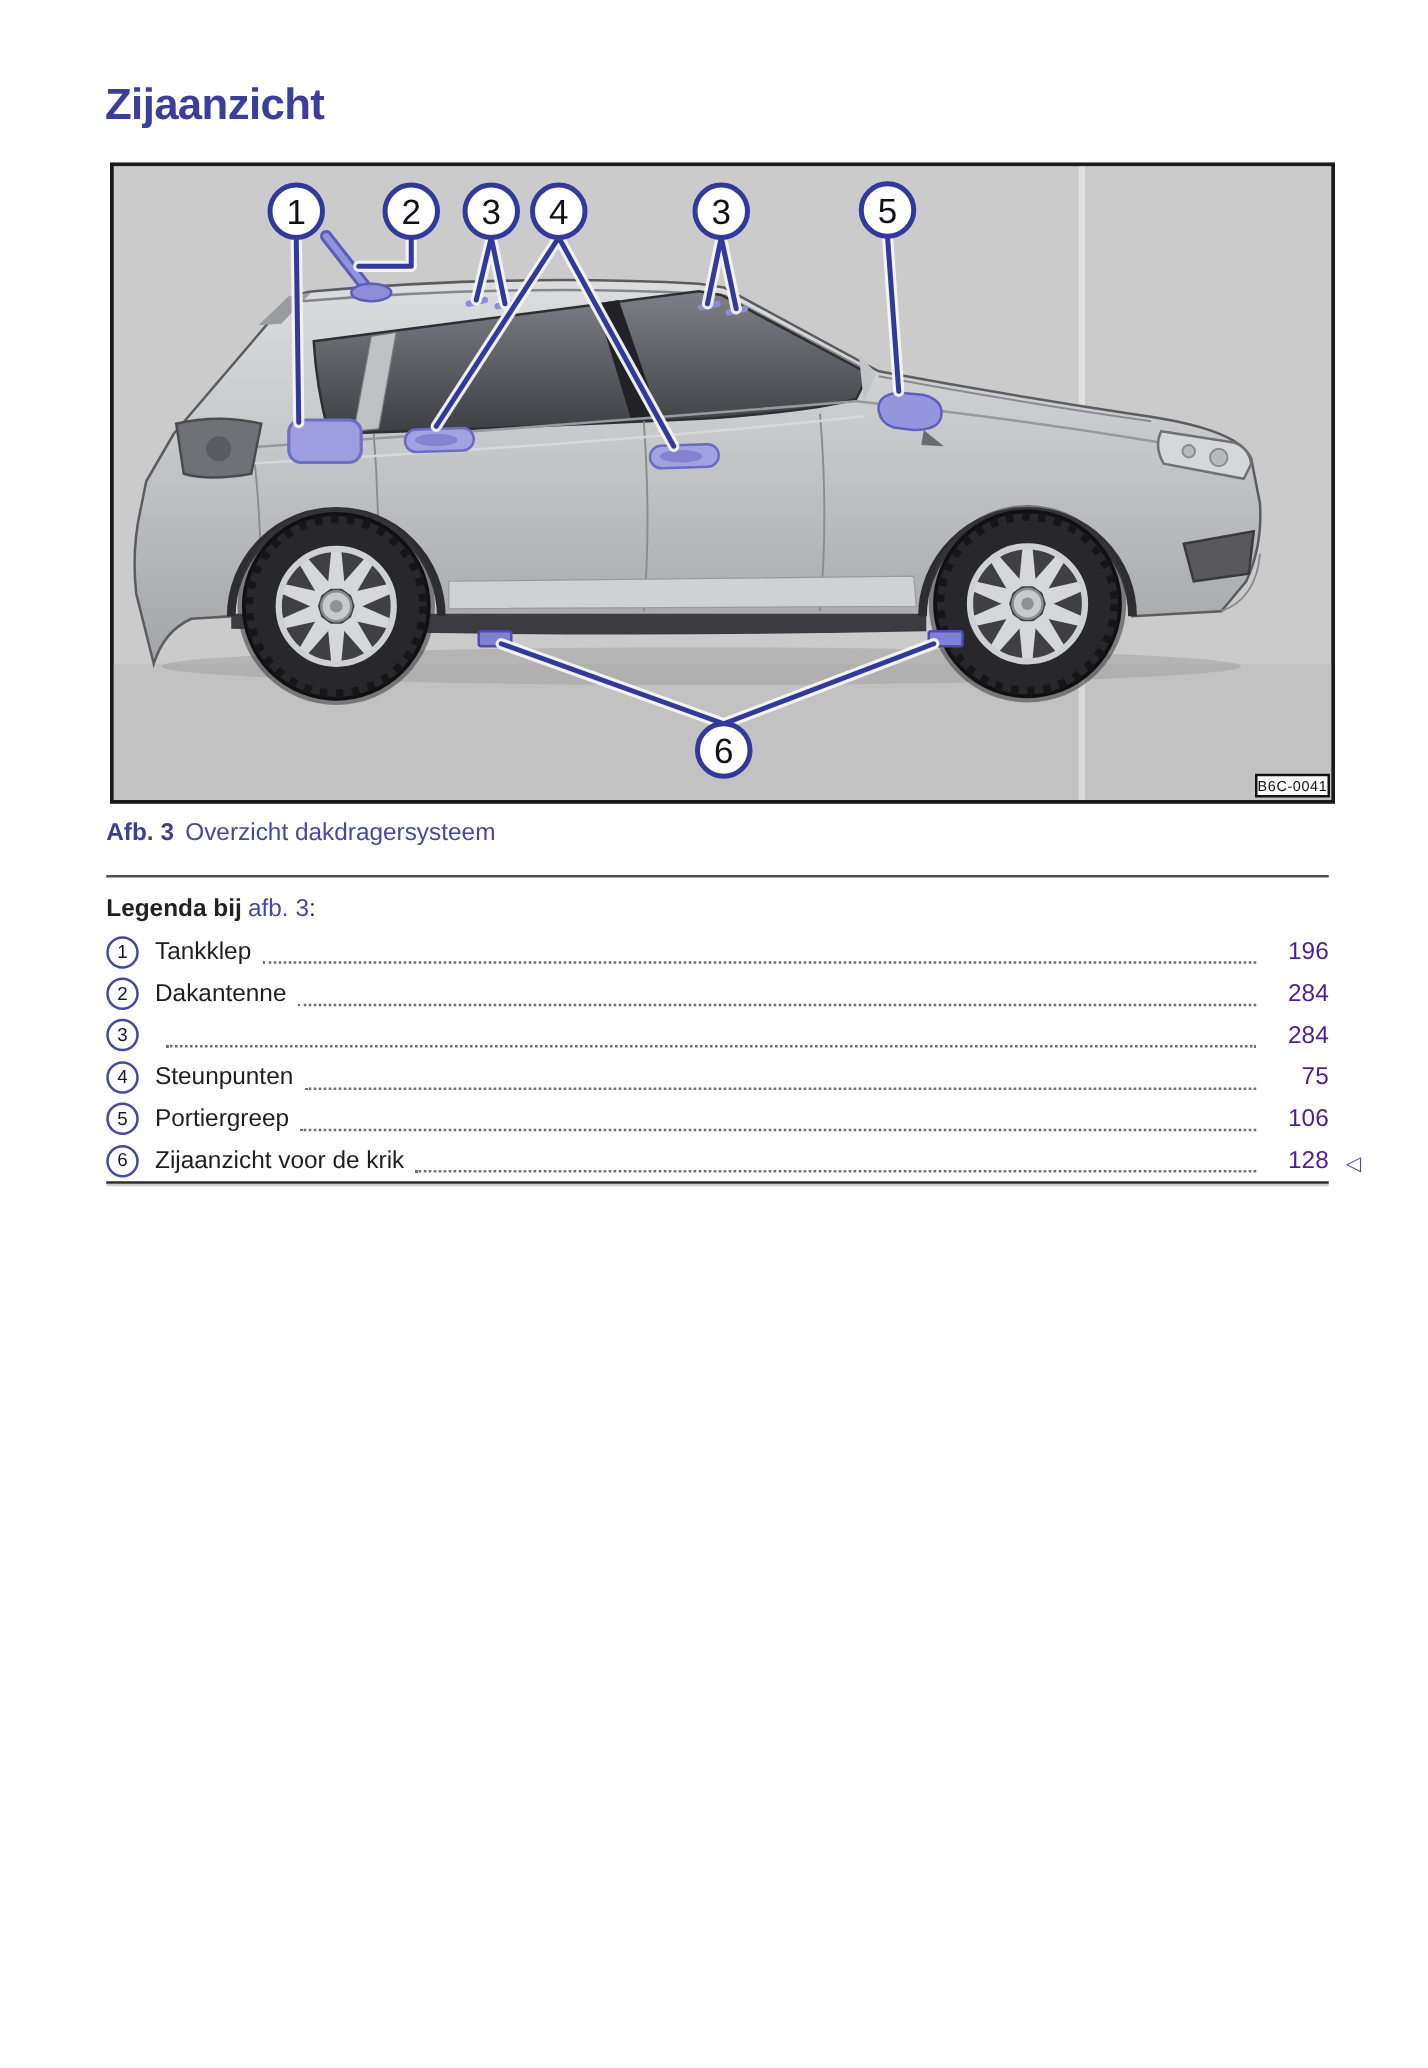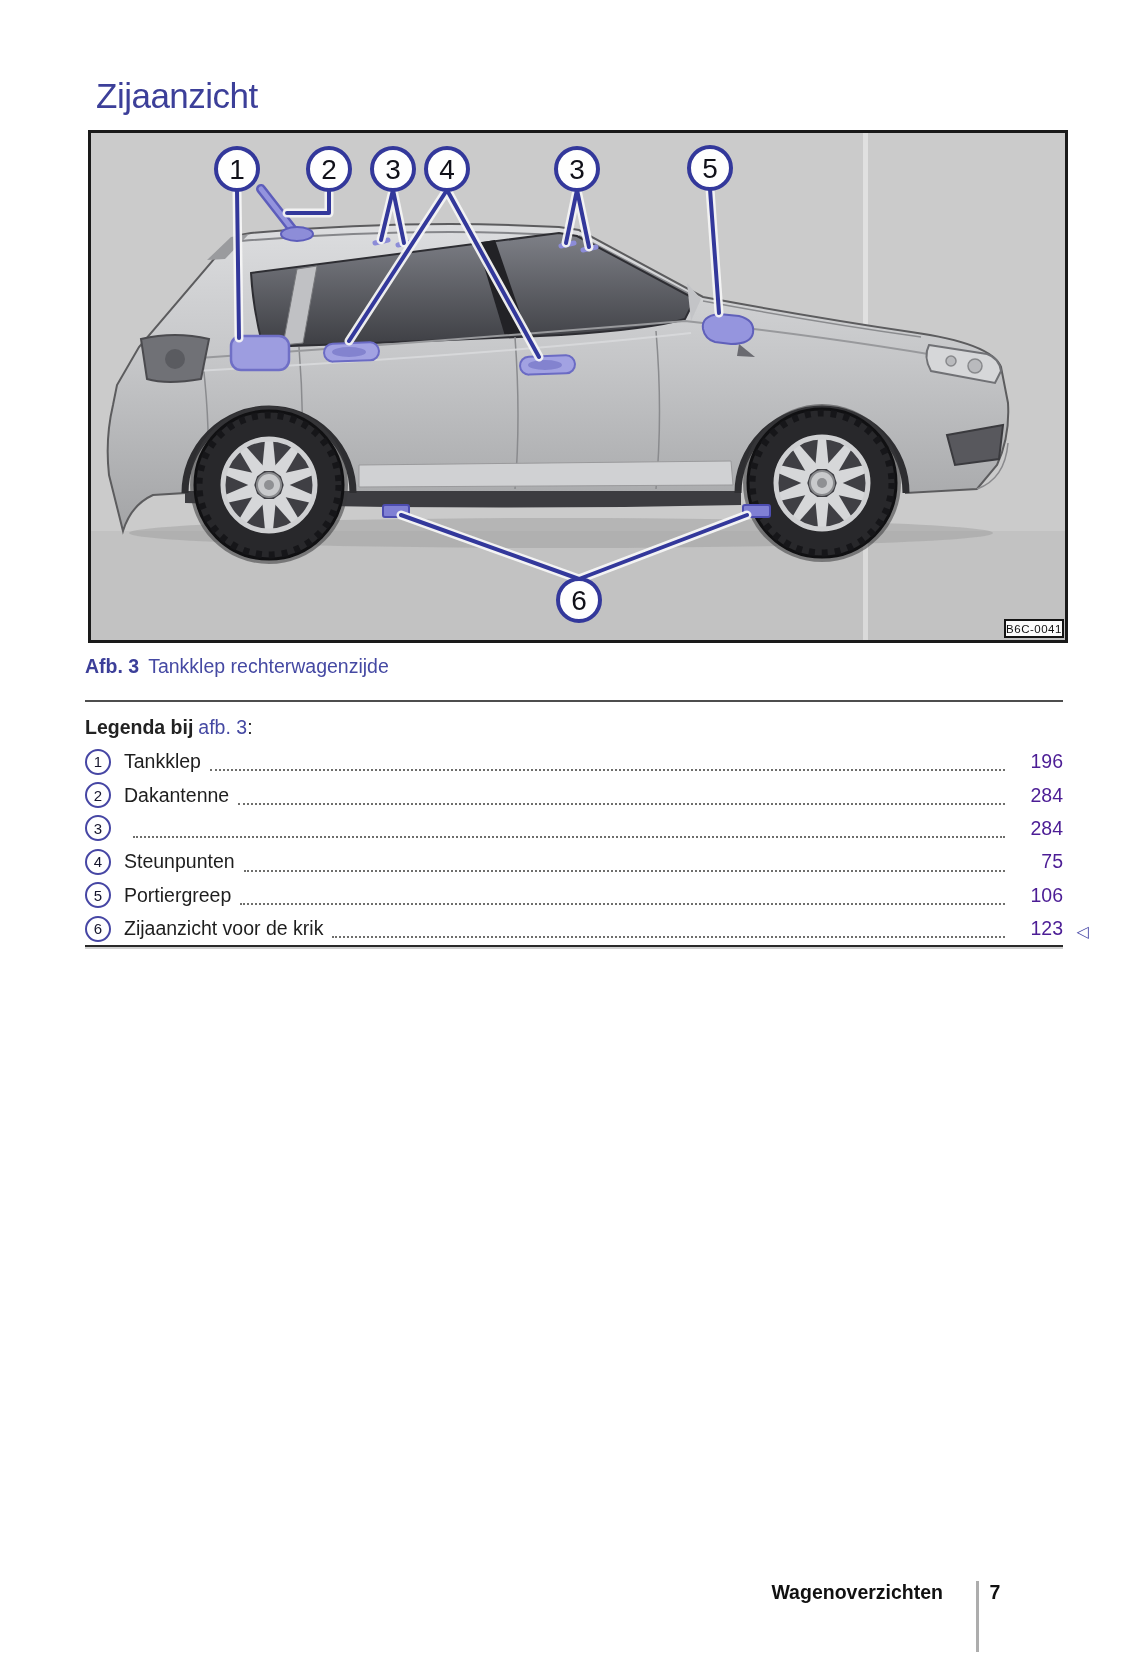--- a/index.html
+++ b/index.html
@@ -1,21 +1,21 @@
 <!DOCTYPE html>
 <html><head>
 <meta charset="utf-8">
 <style>
   html,body{margin:0;padding:0;background:#ffffff;}
   body{width:1142px;height:1654px;position:relative;overflow:hidden;
        font-family:"Liberation Sans","DejaVu Sans",sans-serif;color:#222;}
   .page{position:absolute;inset:0;background:#fff;}
 
   
-  .title{position:absolute;left:84px;top:64px;margin:12px;font-size:35px;font-weight:400;
+  .title{position:absolute;left:84px;top:64px;margin:0;font-size:35px;font-weight:700;
          letter-spacing:-0.5px;color:#3c3f99;}
 
   
   .fig{position:absolute;left:88px;top:130px;width:980px;height:513px;margin:0;
        box-sizing:border-box;border:3px solid #1a1a1a;background:#cbcbcb;}
   .fig svg{display:block;width:974px;height:507px;}
 
   
   .caption{position:absolute;left:85px;top:655px;margin:0;font-size:19.5px;color:#4549a3;}
   .caption .cap-label{font-weight:700;color:#3c3f99;margin-right:9px;}
@@ -212,21 +212,21 @@
       </g>
 
       <g>
         <rect x="914" y="487" width="58" height="17" fill="#fcfcfc" stroke="#141414" stroke-width="2"></rect>
         <text class="code" x="943" y="500" text-anchor="middle">B6C-0041</text>
       </g>
     </svg>
   </figure>
 
   <p class="caption">
-    <span class="cap-label">Afb. 3</span><span class="cap-text">Tankklep rechterwagenzijde</span>
+    <span class="cap-label">Afb. 3</span><span class="cap-text">Overzicht dakdragersysteem</span>
   </p>
 
   <div class="rule rule-top"></div>
 
   <p class="legend-heading">
     <span class="pre">Legenda bij</span><span class="xref">afb. 3</span><span>:</span>
   </p>
 
   <ul class="legend">
     <li>
@@ -255,26 +255,21 @@
     <li>
       <span class="lnum">5</span>
       <span class="llabel">Portiergreep</span>
       <span class="dots"></span>
       <span class="lpage">106</span>
     </li>
     <li>
       <span class="lnum">6</span>
       <span class="llabel">Zijaanzicht voor de krik</span>
       <span class="dots"></span>
-      <span class="lpage">123</span>
+      <span class="lpage">128</span>
       <span class="end-arrow">◁</span>
     </li>
   </ul>
 
   <div class="rule rule-bottom"></div>
 
-  <div class="footer">
-    <span class="footer-section">Wagenoverzichten</span>
-    <span class="footer-divider"></span>
-    <span class="footer-page">7</span>
-  </div>
 
 </div>
 
 </body></html>

